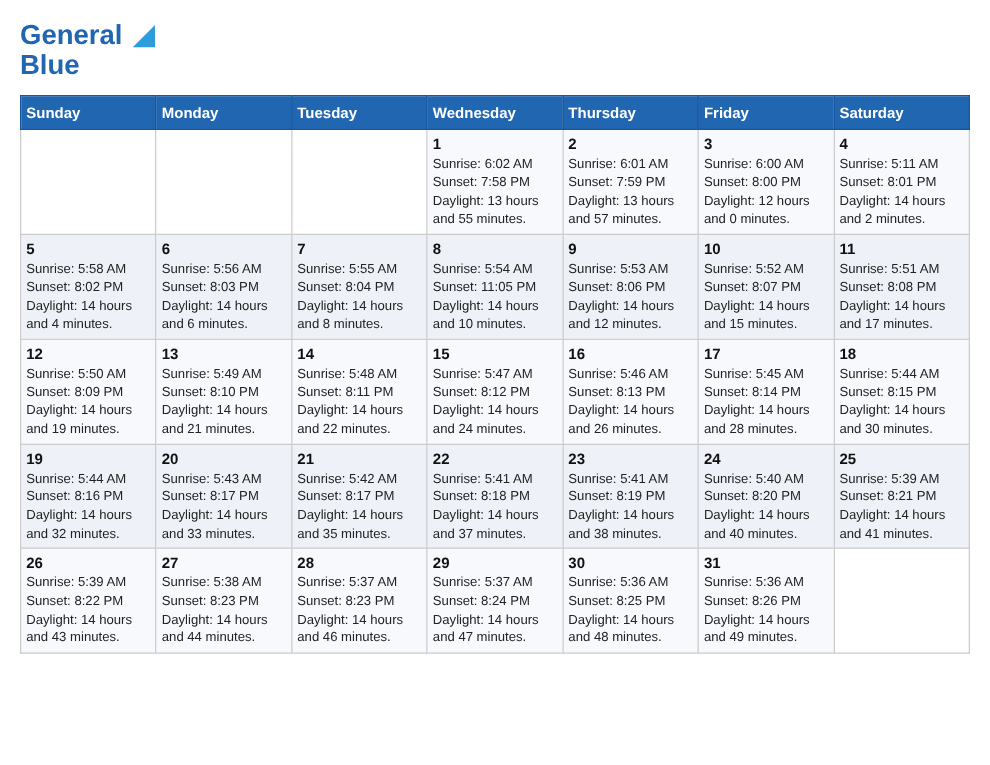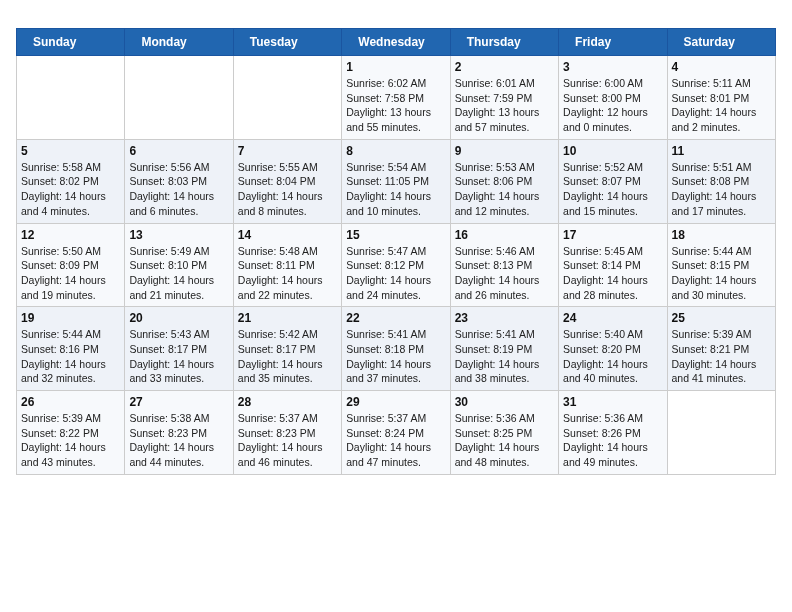--- a/index.html
+++ b/index.html
@@ -51,21 +51,21 @@
       color: #444;
     }
     .calendar {
       width: 100%;
       border-collapse: collapse;
       font-size: 11px;
     }
     .calendar thead th {
       background: #2166b0;
       color: #fff;
-      padding: 6px 16px;
+      padding: 6px 4px;
       text-align: left;
       font-size: 12px;
       border: 1px solid #1a55a0;
     }
     .calendar tbody td {
       border: 1px solid #ccc;
       vertical-align: top;
       padding: 4px;
       width: 108px;
       min-height: 80px;
@@ -91,20 +91,29 @@
     .empty-cell {
       background: #fff !important;
     }
   </style>
 </head>
 <body>
 
 <div class="header">
   <div class="logo">
     <div class="logo-wrapper">
+      <div class="logo-top">
+        <div class="logo-text">
+          <span>General</span>
+          <svg width="18" height="18" viewBox="0 0 18 18" style="display:inline-block;vertical-align:middle;margin-left:2px;">
+            <polygon points="0,18 18,18 18,0" fill="#2d9cdb"></polygon>
+          </svg>
+        </div>
+      </div>
+      <div class="logo-text" style="color:#2166b0;font-size:22px;font-weight:bold;">Blue</div>
     </div>
   </div>
   <div class="title-block">
     <h1></h1>
     <h2></h2>
   </div>
 </div>
 
 <table class="calendar">
   <thead>

